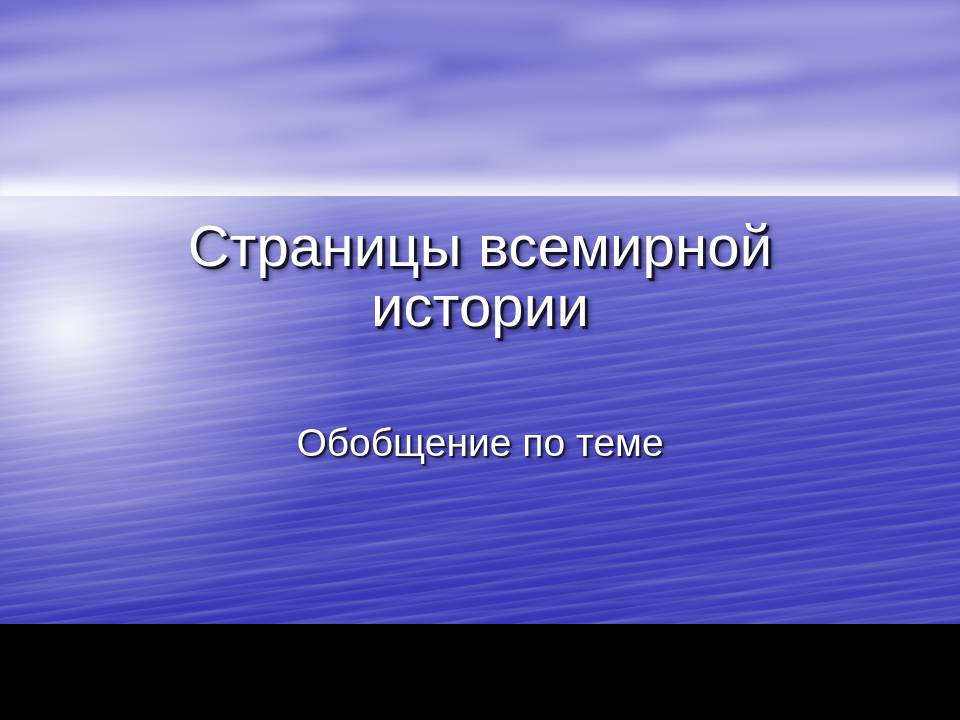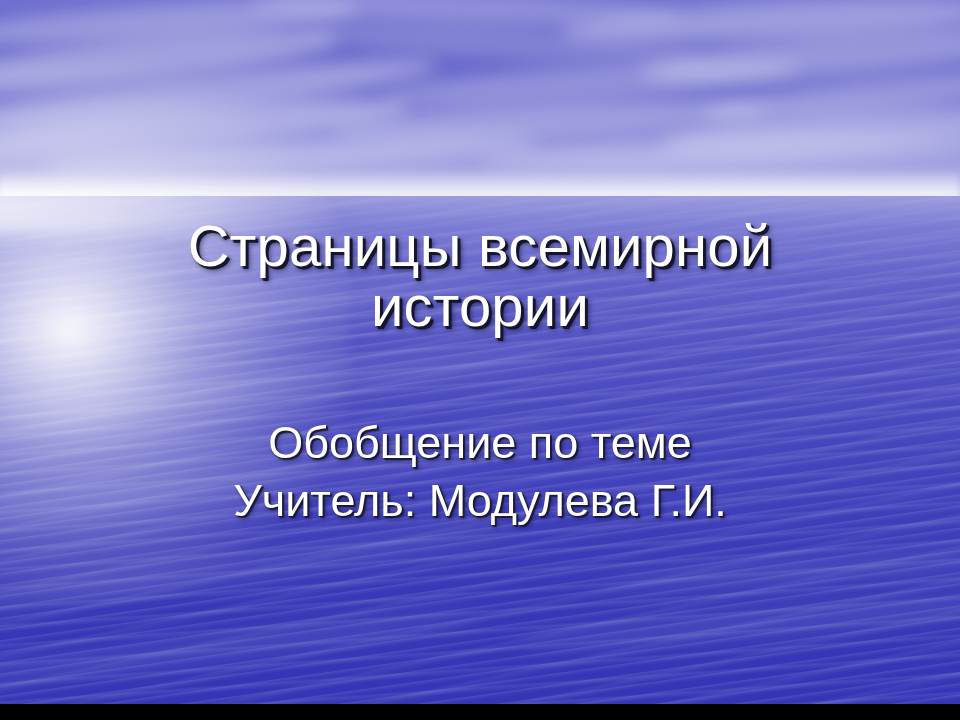--- a/index.html
+++ b/index.html
@@ -4,21 +4,21 @@
 <title>Страницы всемирной истории</title>
 <style>
   html, body {
     margin: 0;
     padding: 0;
     background: #000;
   }
   #slide {
     position: relative;
     width: 960px;
-    height: 704px;
+    height: 624px;
     overflow: hidden;
     font-family: "Liberation Sans", sans-serif;
     background: #ef4444;
   }
 
   
   .sky {
     position: absolute;
     left: 0; top: 0;
     width: 960px; height: 202px;
@@ -177,21 +177,21 @@
       4px 4px 5px rgba(8,8,30,.55);
     white-space: pre-line;
   }
   .subtitle {
     position: absolute;
     left: 80px;
     top: 414px;
     width: 800px;
     text-align: center;
     color: #ffffff;
-    font-size: 45px;
+    font-size: 39px;
     line-height: 58px;
     font-weight: normal;
     text-shadow:
       2px 2px 0px rgba(25,25,55,.85),
       1px 1px 2px rgba(12,12,38,.80),
       3px 3px 4px rgba(8,8,30,.45);
   }
   .subtitle-line { display: block; }
 </style>
 </head>
@@ -232,18 +232,17 @@
   <div class="sun-glow"></div>
   <div class="sun-streak"></div>
 
   <div class="text-layer">
 
     <div class="title">Страницы всемирной
 истории</div>
 
     <div class="subtitle">
       <span class="subtitle-line">Обобщение по теме</span>
-      <span class="subtitle-line">Учитель: Модулева Г.И.</span>
     </div>
 
   </div>
 
 </div>
 
 </body></html>

